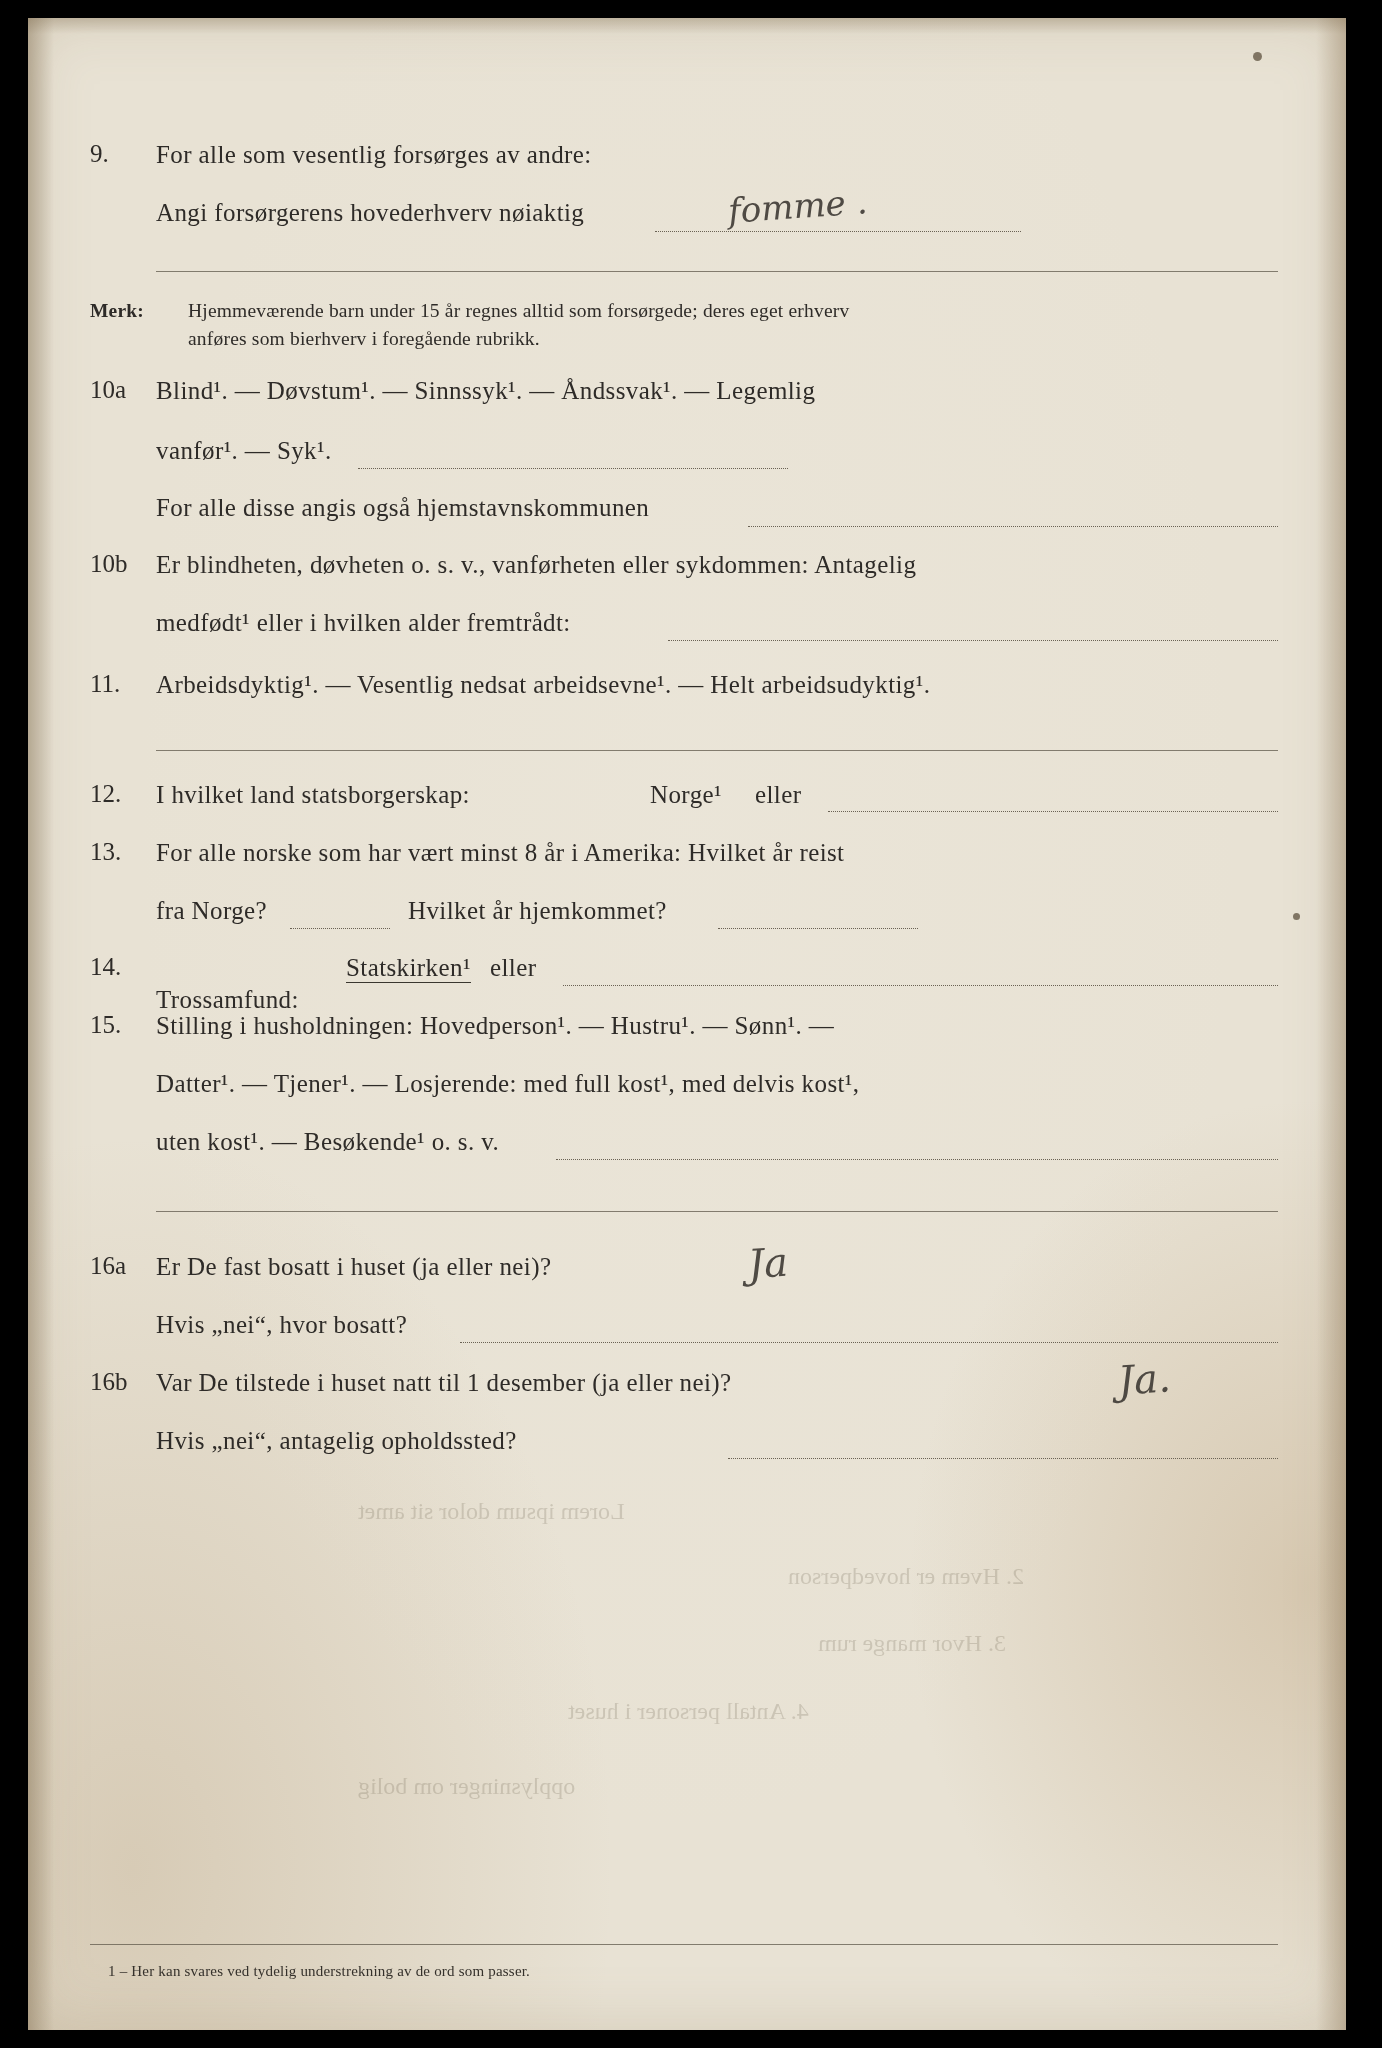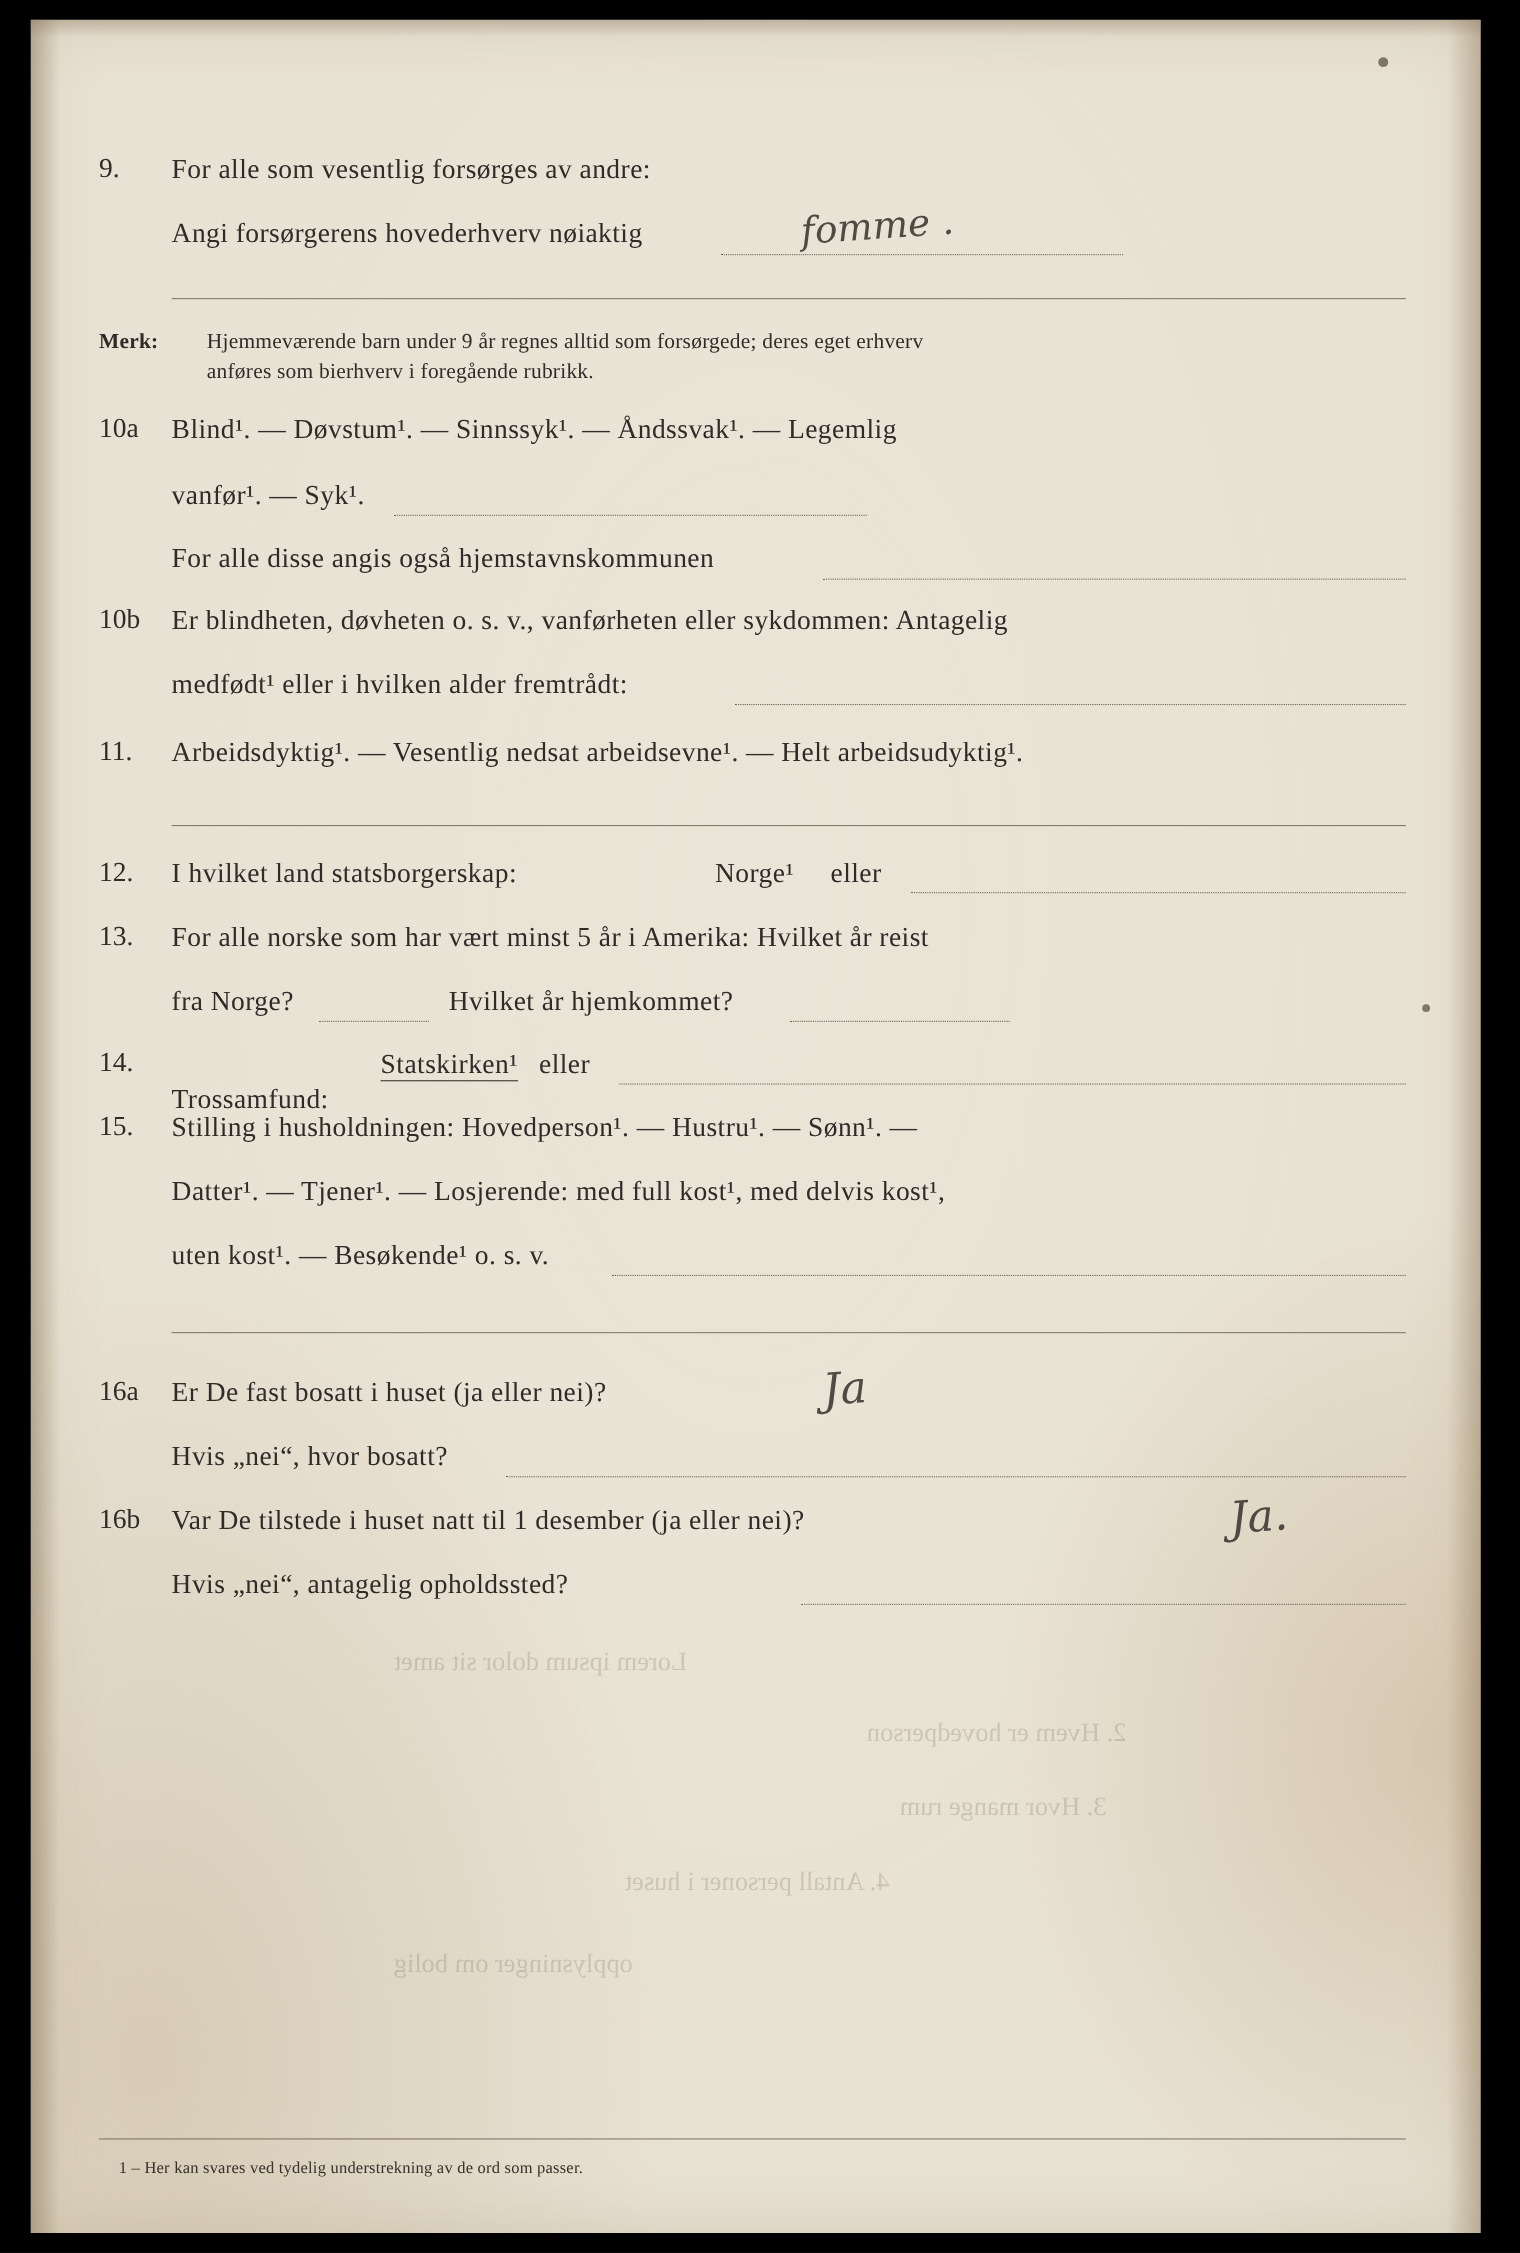--- a/index.html
+++ b/index.html
@@ -126,21 +126,21 @@
 
     <div class="num" style="left:62px; top:122px;">9.</div>
     <div class="row" style="left:128px; top:180px;">Angi forsørgerens hovederhverv nøiaktig</div>
     <div class="row" style="left:128px; top:122px;">For alle som vesentlig forsørges av andre:</div>
     <div class="dotline" style="left:627px; top:213px; width:366px;"></div>
     <div class="hand" style="left:700px; top:168px;">fomme .</div>
 
     <div class="hr" style="left:128px; top:253px; width:1122px;"></div>
 
     <div class="small bold num" style="left:62px; top:280px; font-size:19.5px;">Merk:</div>
-    <div class="row small" style="left:160px; top:280px;">Hjemmeværende barn under 9 år regnes alltid som forsørgede; deres eget erhverv</div>
+    <div class="row small" style="left:160px; top:280px;">Hjemmeværende barn under 15 år regnes alltid som forsørgede; deres eget erhverv</div>
     <div class="row small" style="left:160px; top:308px;">anføres som bierhverv i foregående rubrikk.</div>
 
     <div class="num" style="left:62px; top:358px;">10a</div>
     <div class="row" style="left:128px; top:358px;">Blind¹.  —  Døvstum¹.  —  Sinnssyk¹.  —  Åndssvak¹.  —  Legemlig</div>
     <div class="row" style="left:128px; top:418px;">vanfør¹.  —  Syk¹.</div>
     <div class="dotline" style="left:330px; top:450px; width:430px;"></div>
     <div class="row" style="left:128px; top:475px;">For alle disse angis også hjemstavnskommunen</div>
     <div class="dotline" style="left:720px; top:508px; width:530px;"></div>
 
     <div class="num" style="left:62px; top:532px;">10b</div>
@@ -153,21 +153,21 @@
 
     <div class="hr" style="left:128px; top:732px; width:1122px;"></div>
 
     <div class="num" style="left:62px; top:762px;">12.</div>
     <div class="row" style="left:128px; top:762px;">I hvilket land statsborgerskap:</div>
     <div class="row" style="left:622px; top:762px;">Norge¹</div>
     <div class="row" style="left:727px; top:762px;">eller</div>
     <div class="dotline" style="left:800px; top:793px; width:450px;"></div>
 
     <div class="num" style="left:62px; top:820px;">13.</div>
-    <div class="row" style="left:128px; top:820px;">For alle norske som har vært minst 5 år i Amerika:  Hvilket år reist</div>
+    <div class="row" style="left:128px; top:820px;">For alle norske som har vært minst 8 år i Amerika:  Hvilket år reist</div>
     <div class="row" style="left:128px; top:878px;">fra Norge?</div>
     <div class="dotline" style="left:262px; top:910px; width:100px;"></div>
     <div class="row" style="left:380px; top:878px;">Hvilket år hjemkommet?</div>
     <div class="dotline" style="left:690px; top:910px; width:200px;"></div>
 
     <div class="num" style="left:62px; top:935px;">14.</div>
     <div class="row" style="left:128px; top:935px;margin-top:32px;">Trossamfund:</div>
     <div class="row" style="left:318px; top:935px;"><span class="underline-word">Statskirken¹</span></div>
     <div class="row" style="left:462px; top:935px;">eller</div>
     <div class="dotline" style="left:535px; top:967px; width:715px;"></div>

